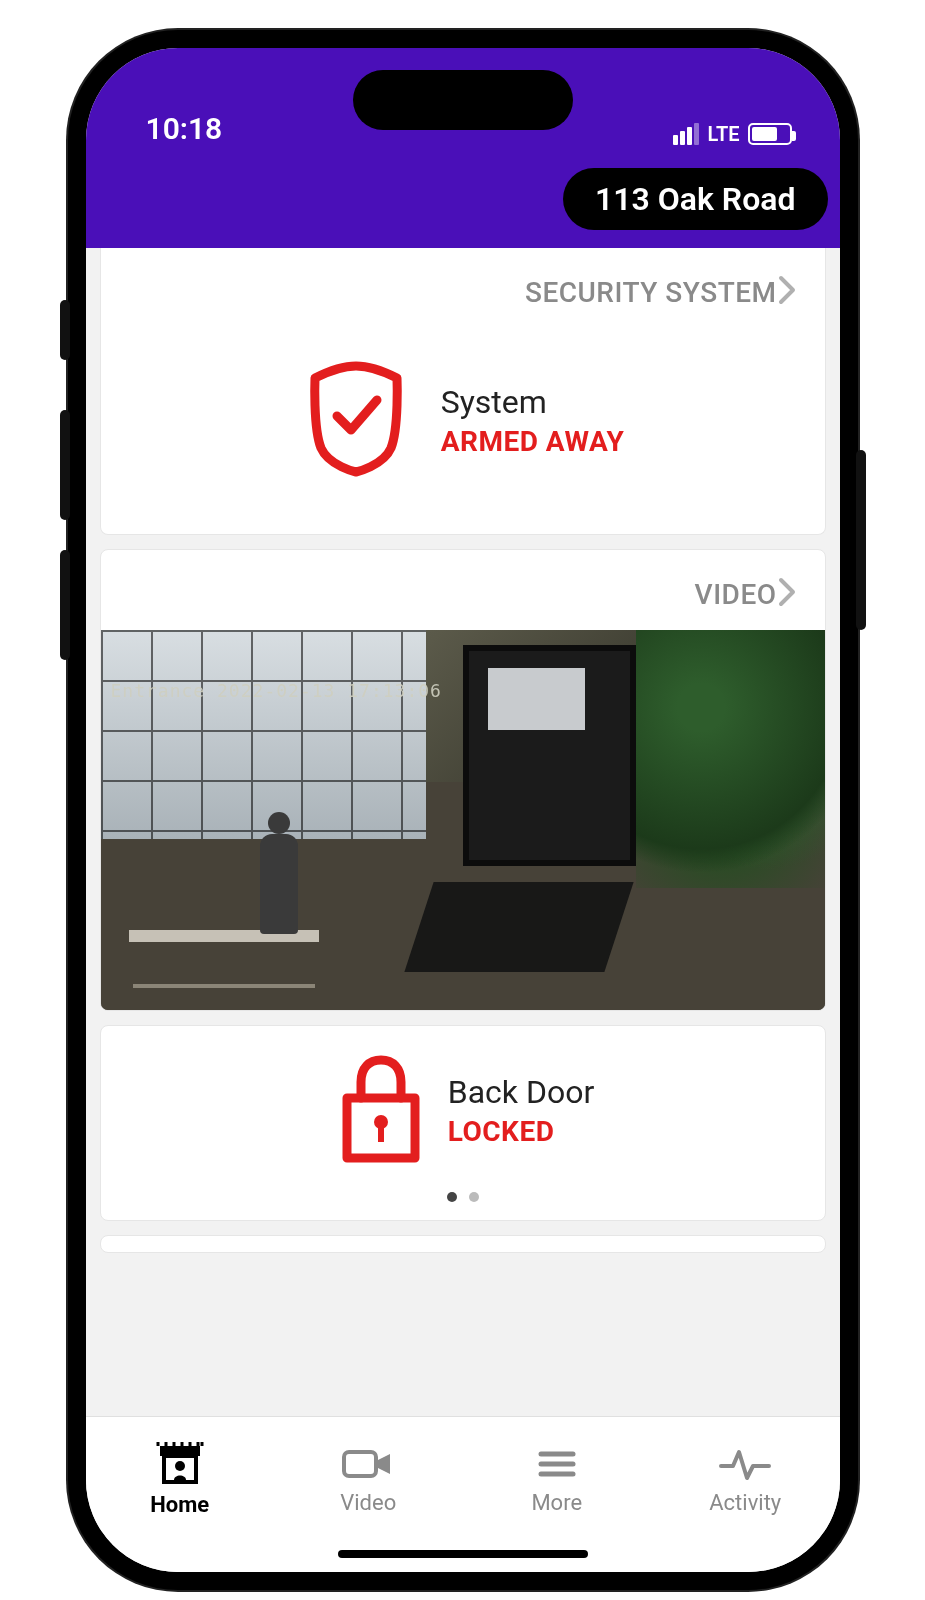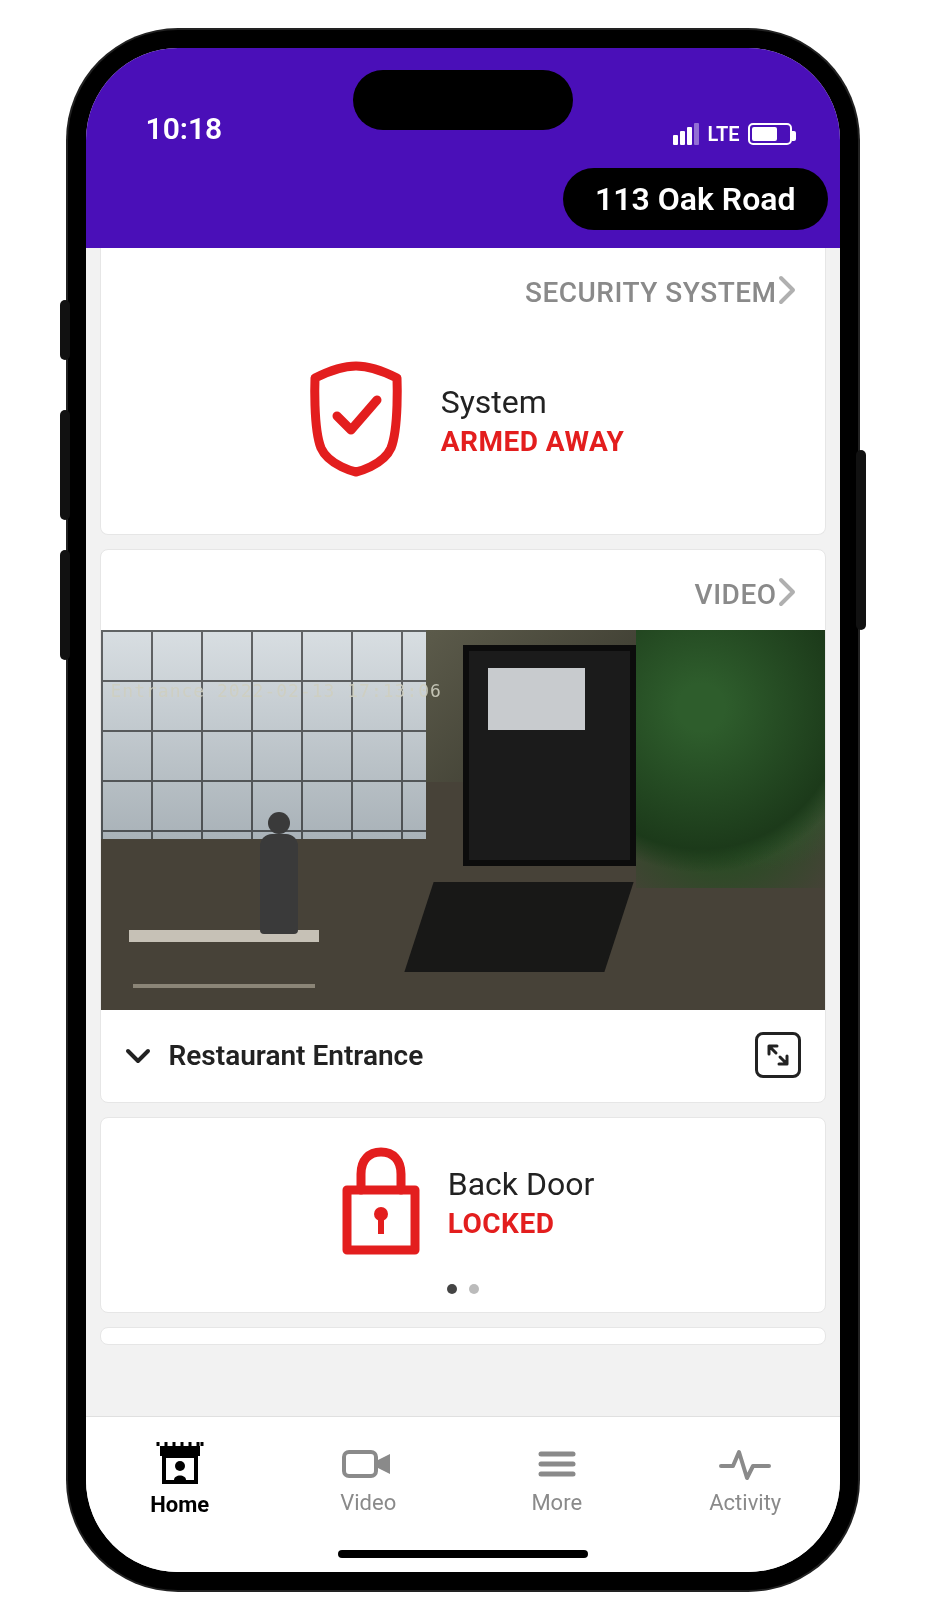--- a/index.html
+++ b/index.html
@@ -341,35 +341,20 @@
             <div class="video-floor"></div>
             <div class="video-window"></div>
             <div class="video-door"></div>
             <div class="video-mat"></div>
             <div class="video-table"></div>
             <div class="video-person"></div>
             <div class="video-plant"></div>
           </div>
           <div class="video-overlay-text">Entrance 2022-02-13 17:13:06</div>
         </div>
-        <div class="camera-row">
-          <div class="camera-left">
-            <span>
-              <svg width="26" height="18" viewBox="0 0 26 18">
-                  <path d="M3 4 L13 14 L23 4" stroke="#222" stroke-width="4" fill="none" stroke-linecap="round" stroke-linejoin="round"></path>
-                </svg>
-            </span>
-            <span>Restaurant Entrance</span>
-          </div>
-          <div class="fullscreen-btn">
-            <svg width="26" height="26" viewBox="0 0 26 26">
-              <path d="M4 12 L4 4 L12 4 M4 4 L11 11 M22 14 L22 22 L14 22 M22 22 L15 15" stroke="#222" stroke-width="3" fill="none" stroke-linecap="round" stroke-linejoin="round"></path>
-            </svg>
-          </div>
-        </div>
       </div>
 
       <div class="card">
         <div class="card-body locks-body">
           <div>
             <svg width="100" height="120" viewBox="0 0 100 120">
               <path d="M30 50 L30 34 C30 20 38 12 50 12 C62 12 70 20 70 34 L70 50" fill="none" stroke="#e31e1e" stroke-width="9" stroke-linecap="round"></path>
               <rect x="16" y="50" width="68" height="60" fill="none" stroke="#e31e1e" stroke-width="9" stroke-linejoin="round"></rect>
               <circle cx="50" cy="74" r="7" fill="#e31e1e"></circle>
               <rect x="47" y="78" width="6" height="16" fill="#e31e1e"></rect>

